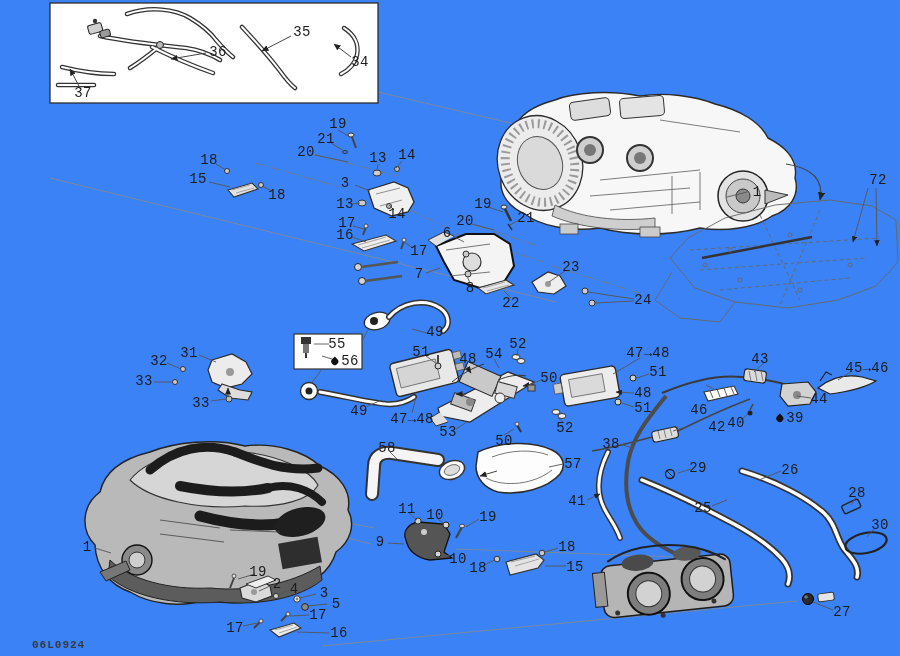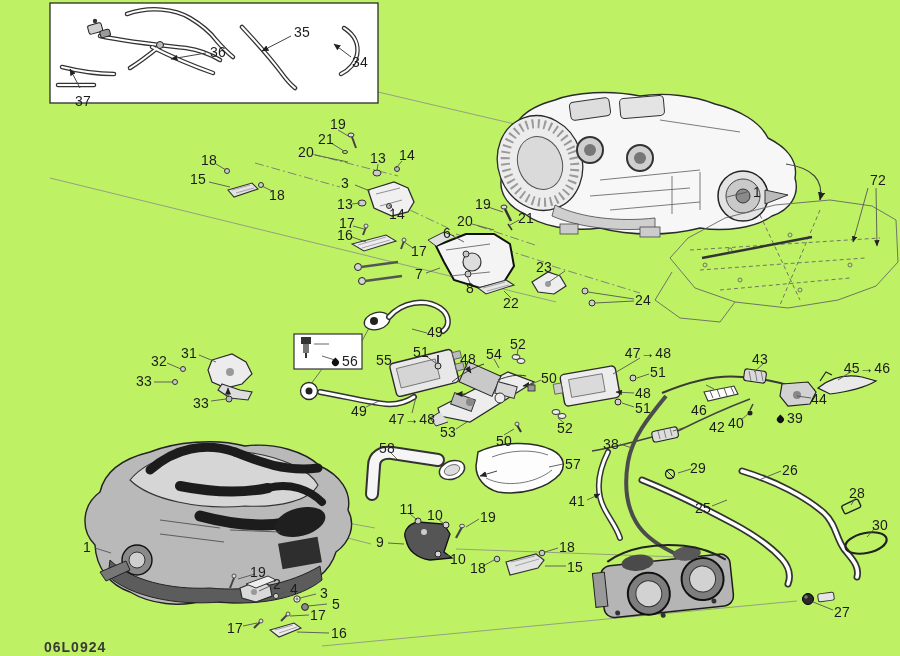--- a/index.html
+++ b/index.html
@@ -1,24 +1,24 @@
 <!DOCTYPE html>
 <html><head>
 <meta charset="utf-8">
 <style>
   html,body{margin:0;padding:0;background:#ffffff;}
-  #stage{position:relative;width:900px;height:656px;background:#bef264;overflow:hidden;
-         font-family:Liberation Sans, sans-serif;}
+  #stage{position:relative;width:900px;height:656px;background:#3b82f6;overflow:hidden;
+         font-family:Liberation Mono, monospace;}
   #art{position:absolute;left:0;top:0;}
   #callout-layer{position:absolute;left:0;top:0;width:900px;height:656px;}
   .callout{position:absolute;transform:translate(-50%,-50%);font-size:14px;line-height:1;
            color:#1c1c1c;white-space:nowrap;letter-spacing:.3px;}
   .callout .drop{display:inline-block;width:7px;height:7px;background:#111;
            border-radius:50% 0 50% 50%;transform:rotate(-45deg);margin-right:3px;}
-  #plate-code{position:absolute;left:44px;top:639px;font-size:14px;font-weight:bold;
+  #plate-code{position:absolute;left:32px;top:639px;font-size:11px;font-weight:bold;
            letter-spacing:1px;color:#3a3a3a;}
 </style>
 </head>
 <body>
 
 <div id="stage">
 
 <svg id="art" width="900" height="656" viewBox="0 0 900 656">
   <defs>
     <marker id="ah" markerWidth="8" markerHeight="8" refX="6.5" refY="3" orient="auto">
@@ -467,21 +467,21 @@
     <line x1="243" y1="626" x2="257" y2="623"></line>
     <line x1="329" y1="633" x2="297" y2="632"></line>
     <line x1="541" y1="380" x2="527" y2="386"></line>
   </g>
 </svg>
 
 <div id="callout-layer">
       <span class="callout" style="left: 302px; top: 32px;"><span>35</span></span>
       <span class="callout" style="left: 218px; top: 52px;"><span>36</span></span>
       <span class="callout" style="left: 360px; top: 62px;"><span>34</span></span>
-      <span class="callout" style="left: 83px; top: 93px; margin-top: 8px;"><span>37</span></span>
+      <span class="callout" style="left: 83px; top: 93px;"><span>37</span></span>
       <span class="callout" style="left: 757px; top: 192px;"><span>1</span></span>
       <span class="callout" style="left: 878px; top: 180px;"><span>72</span></span>
       <span class="callout" style="left: 338px; top: 124px;"><span>19</span></span>
       <span class="callout" style="left: 326px; top: 139px;"><span>21</span></span>
       <span class="callout" style="left: 306px; top: 152px;"><span>20</span></span>
       <span class="callout" style="left: 209px; top: 160px;"><span>18</span></span>
       <span class="callout" style="left: 198px; top: 179px;"><span>15</span></span>
       <span class="callout" style="left: 378px; top: 158px;"><span>13</span></span>
       <span class="callout" style="left: 407px; top: 155px;"><span>14</span></span>
       <span class="callout" style="left: 345px; top: 183px;"><span>3</span></span>
@@ -491,27 +491,27 @@
       <span class="callout" style="left: 347px; top: 223px;"><span>17</span></span>
       <span class="callout" style="left: 345px; top: 235px;"><span>16</span></span>
       <span class="callout" style="left: 419px; top: 251px;"><span>17</span></span>
       <span class="callout" style="left: 447px; top: 233px;"><span>6</span></span>
       <span class="callout" style="left: 483px; top: 204px;"><span>19</span></span>
       <span class="callout" style="left: 526px; top: 218px;"><span>21</span></span>
       <span class="callout" style="left: 465px; top: 221px;"><span>20</span></span>
       <span class="callout" style="left: 419px; top: 274px;"><span>7</span></span>
       <span class="callout" style="left: 470px; top: 288px;"><span>8</span></span>
       <span class="callout" style="left: 511px; top: 303px;"><span>22</span></span>
-      <span class="callout" style="left: 544px; top: 267px;"><span>23</span></span>
+      <span class="callout" style="left: 571px; top: 267px;"><span>23</span></span>
       <span class="callout" style="left: 643px; top: 300px;"><span>24</span></span>
       <span class="callout" style="left: 189px; top: 353px;"><span>31</span></span>
       <span class="callout" style="left: 159px; top: 361px;"><span>32</span></span>
       <span class="callout" style="left: 144px; top: 381px;"><span>33</span></span>
       <span class="callout" style="left: 201px; top: 403px;"><span>33</span></span>
-      <span class="callout" style="left: 337px; top: 360px; margin-left: 47px;"><span>55</span></span>
+      <span class="callout" style="left: 337px; top: 344px;"><span>55</span></span>
       <span class="callout" style="left: 345px; top: 361px;"><i class="drop"></i><span>56</span></span>
       <span class="callout" style="left: 435px; top: 332px;"><span>49</span></span>
       <span class="callout" style="left: 359px; top: 411px;"><span>49</span></span>
       <span class="callout" style="left: 421px; top: 352px;"><span>51</span></span>
       <span class="callout" style="left: 468px; top: 359px;"><span>48</span></span>
       <span class="callout" style="left: 494px; top: 354px;"><span>54</span></span>
       <span class="callout" style="left: 518px; top: 344px;"><span>52</span></span>
       <span class="callout" style="left: 549px; top: 378px;"><span>50</span></span>
       <span class="callout" style="left: 648px; top: 353px;"><span>47→48</span></span>
       <span class="callout" style="left: 658px; top: 372px;"><span>51</span></span>

